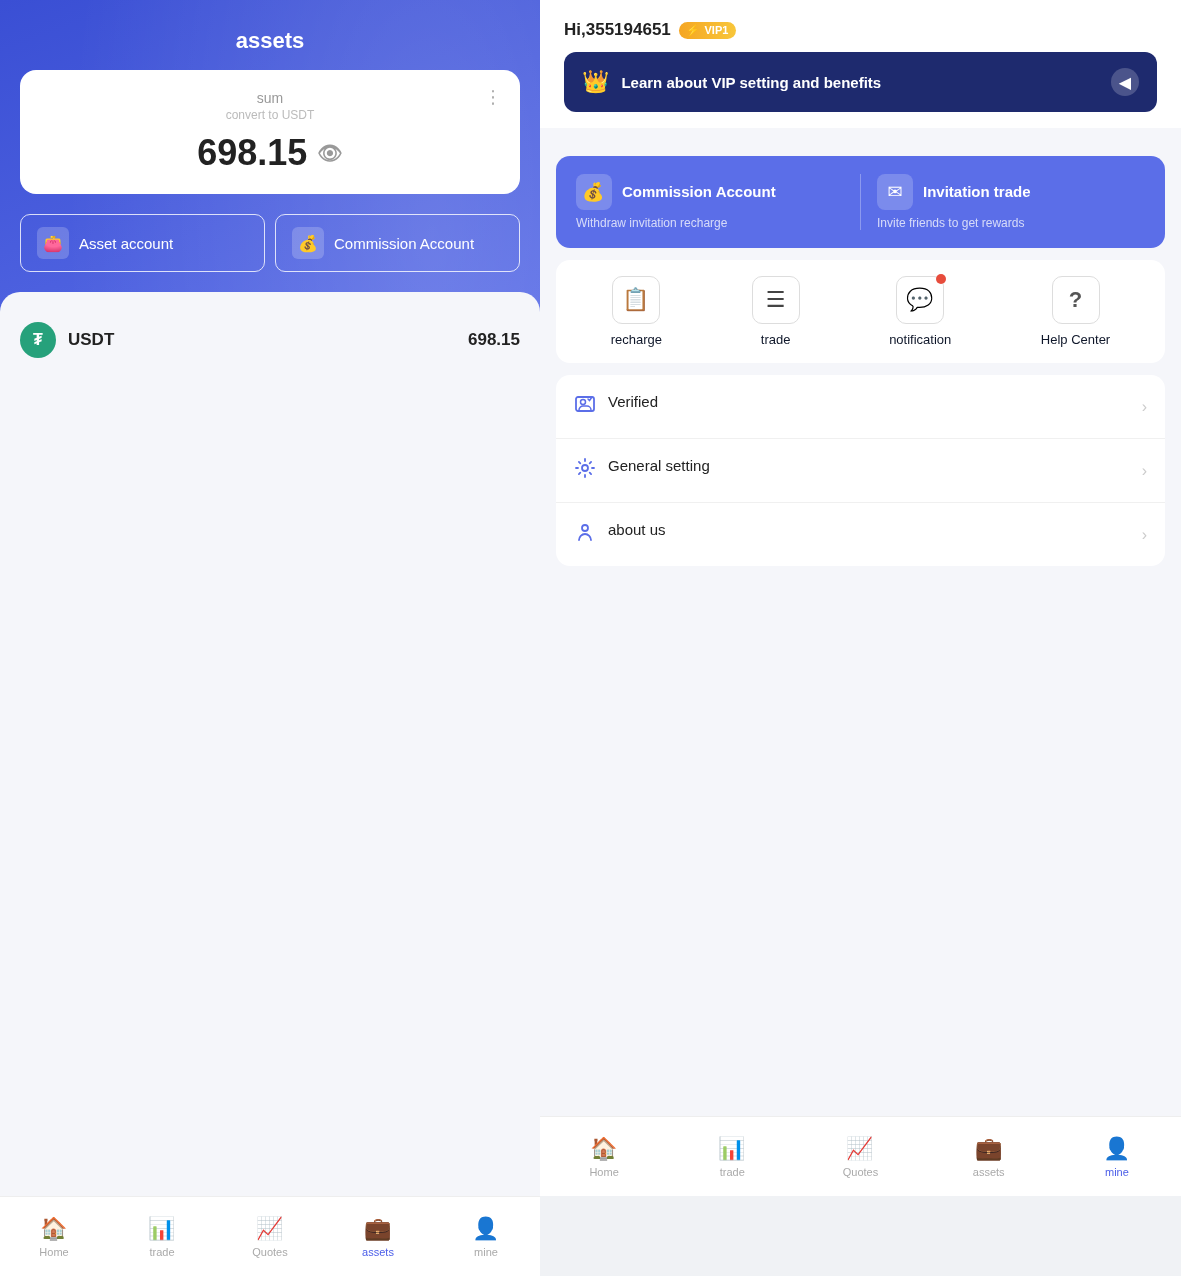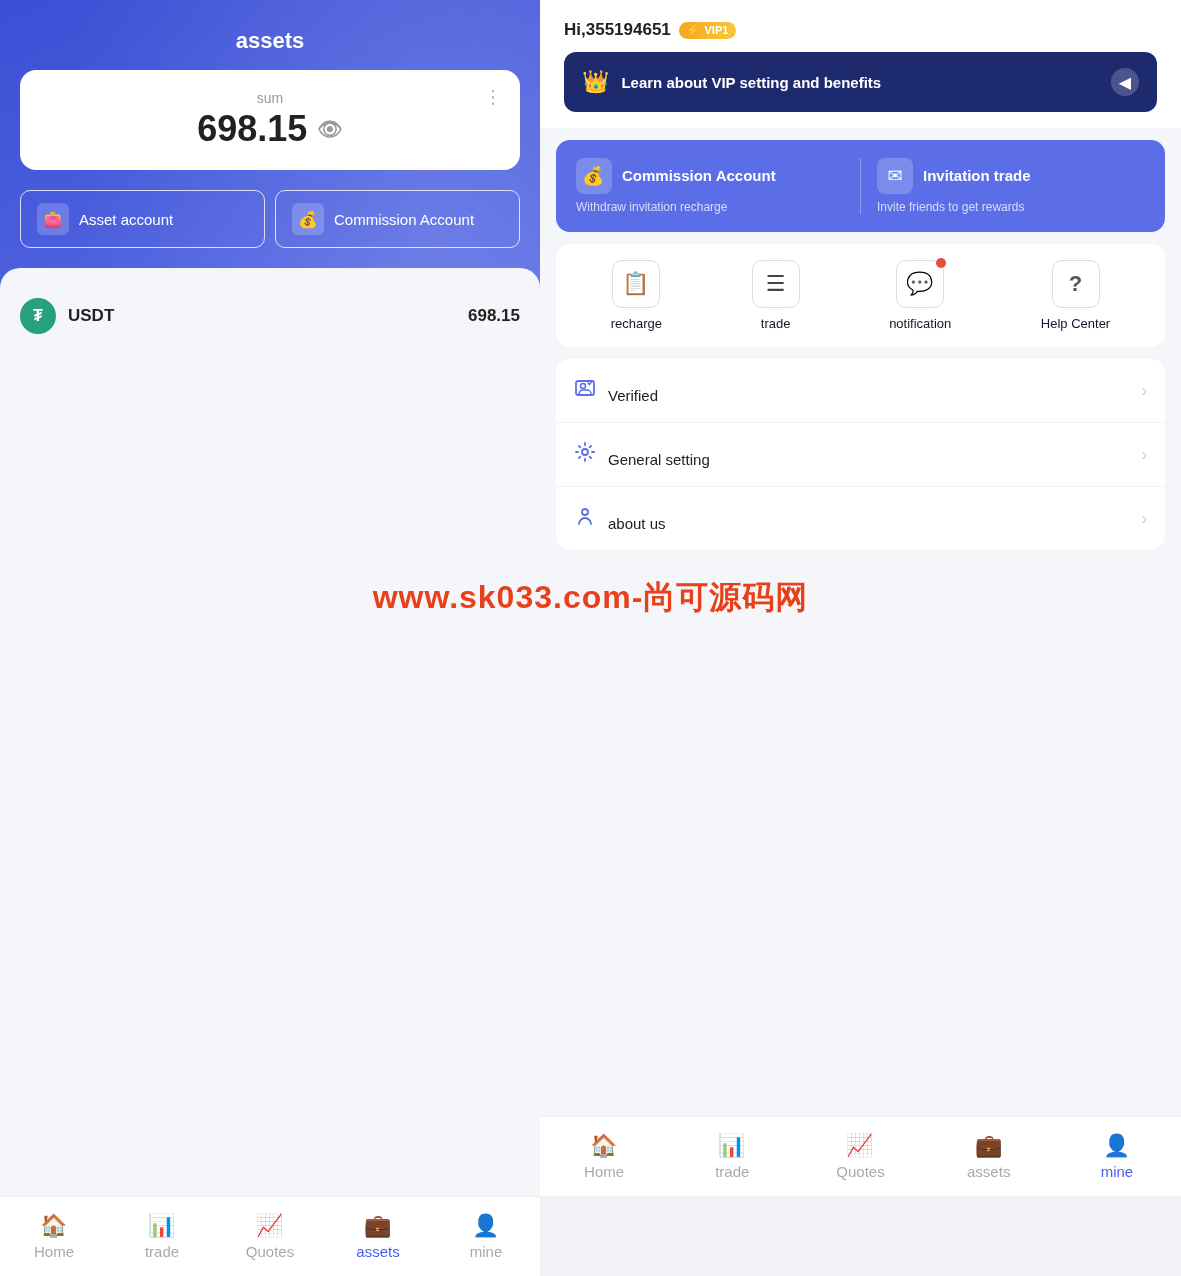--- a/index.html
+++ b/index.html
@@ -201,35 +201,36 @@
     .nav-icon {
       font-size: 22px;
       color: #aaa;
     }
 
     .nav-icon.active {
       color: #4a5de8;
     }
 
     .nav-label {
-      font-size: 15px;
+      font-size: 11px;
       color: #aaa;
     }
 
     .nav-label.active {
       color: #4a5de8;
     }
 
     
     .right-panel {
       flex: 1;
       background: #f5f6fa;
       display: flex;
       flex-direction: column;
       overflow: hidden;
+      gap: 16px;
     }
 
     .right-header {
       background: white;
       padding: 20px 24px 16px;
     }
 
     .user-greeting {
       display: flex;
       align-items: center;
@@ -416,21 +417,21 @@
       border-bottom: 1px solid #f0f0f0;
       cursor: pointer;
     }
 
     .menu-item:last-child {
       border-bottom: none;
     }
 
     .menu-item-left {
       display: flex;
-      align-items: flex-end;
+      align-items: flex-start;
       gap: 12px;
     }
 
     .menu-item-icon {
       font-size: 20px;
       color: #5b6ee8;
     }
 
     .menu-item-label {
       font-size: 15px;
@@ -461,30 +462,30 @@
       flex: 1;
       overflow-y: auto;
       position: relative;
     }
   </style>
 </head>
 <body>
 
 <div class="main-content" style="position:relative;">
 
-  <div class="watermark">www.sk033.com-尚可源码网</div>
 
   <div class="left-panel">
     <div class="left-panel-bg"></div>
 
     <div class="assets-header">assets</div>
 
     <div class="balance-card">
       <div class="balance-card-menu">⋮</div>
       <div class="balance-label">sum</div>
+      <div class="balance-sublabel">convert to USDT</div>
       <div class="balance-amount">
         <span>698.15</span>
         <span class="eye-icon">👁</span>
       </div>
     </div>
 
     <div class="account-buttons">
       <button class="account-btn">
         <div class="account-btn-icon">👛</div>
         <span>Asset account</span>

